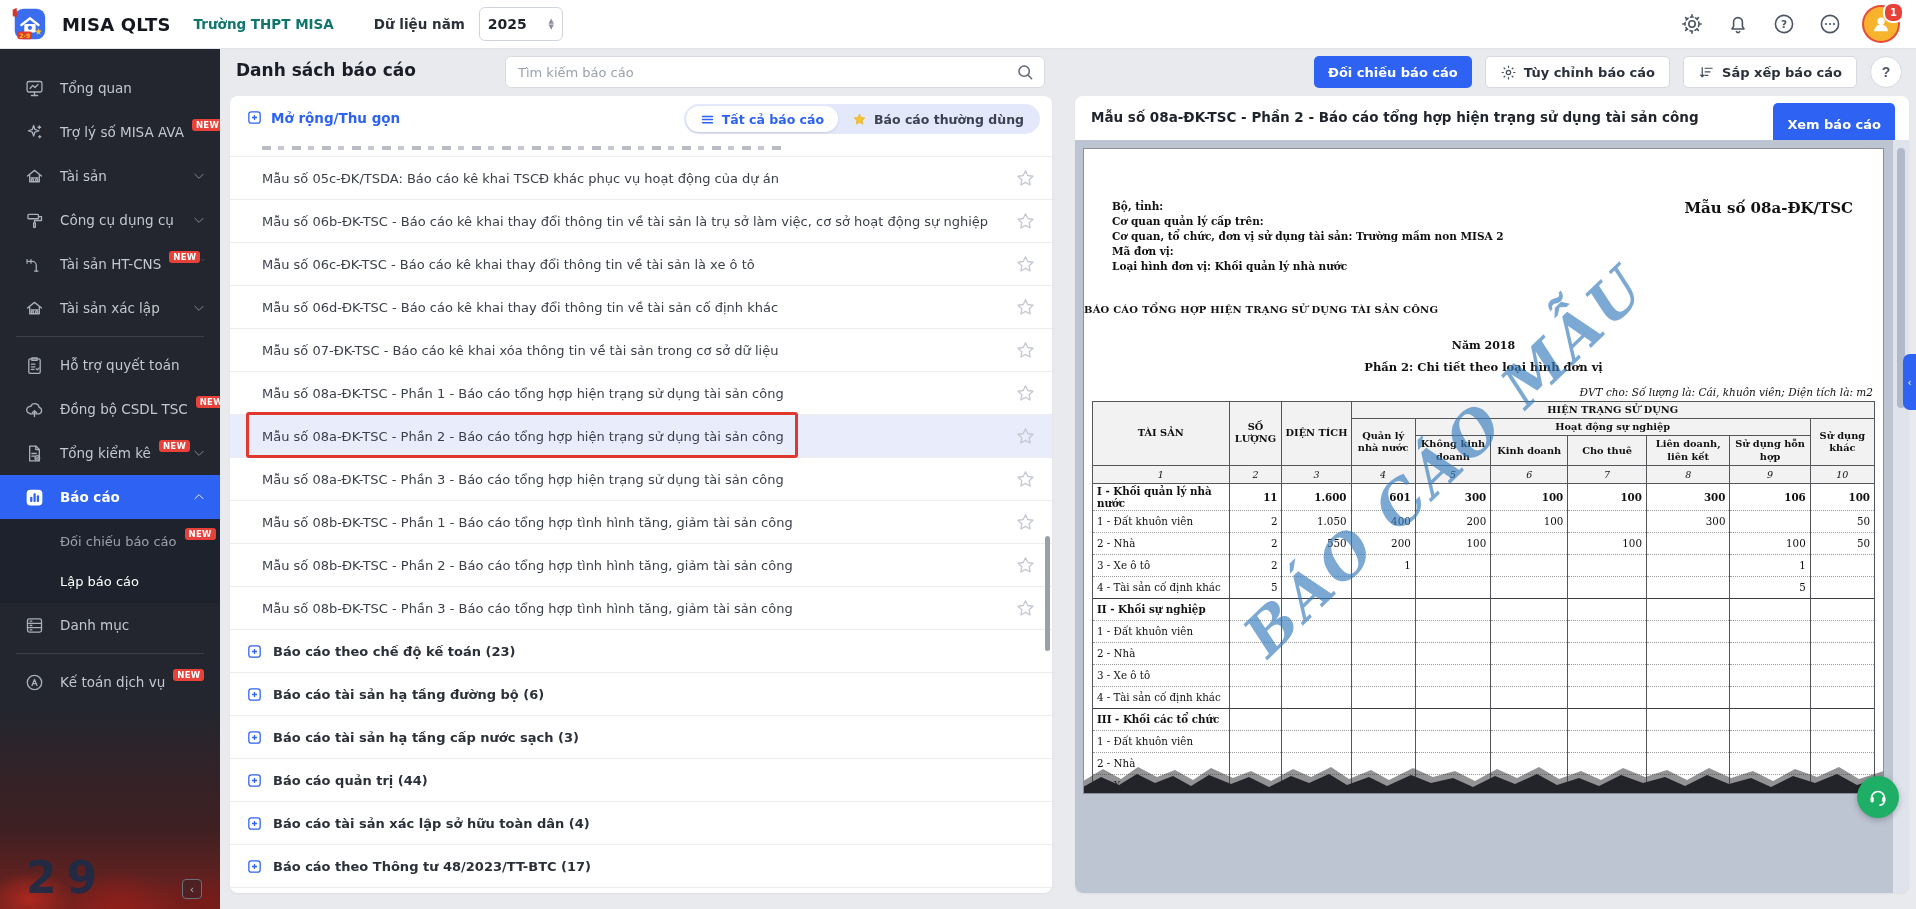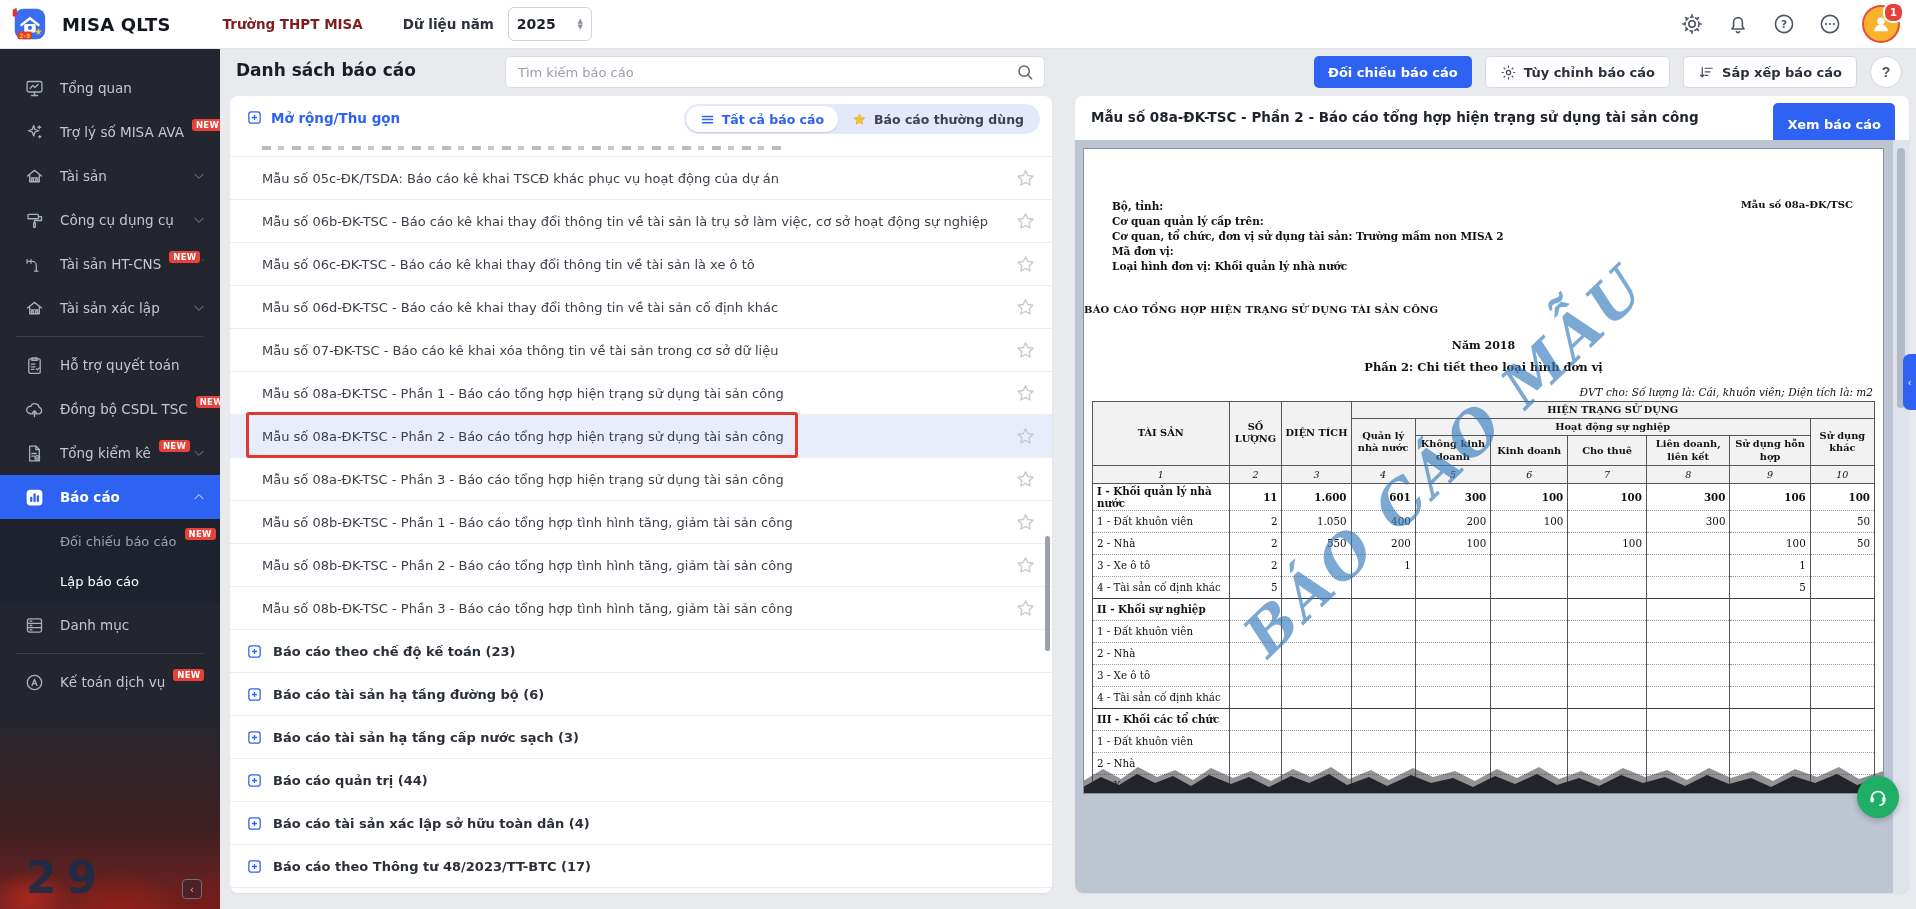--- a/index.html
+++ b/index.html
@@ -4,21 +4,21 @@
 <style>
   html,body{margin:0;padding:0;background:#d9dbe0;}
   #app{position:relative;width:1916px;height:909px;overflow:hidden;background:#e9eaee;
        font-family:"DejaVu Sans","Liberation Sans",sans-serif;-webkit-font-smoothing:antialiased;}
   svg{display:block}
   
   #topbar{position:absolute;left:0;top:0;width:1916px;height:48px;background:#ffffff;
           border-bottom:1px solid #e3e4e8;display:flex;align-items:center;z-index:30;}
   .logo{width:38px;height:38px;margin-left:10px;position:relative;flex:0 0 auto;}
   .app-name{font-size:18px;font-weight:bold;color:#14171f;margin-left:14px;letter-spacing:.2px;}
-  .org-name{font-size:13.5px;font-weight:600;color:#7f1d1d;margin-left:52px;}
+  .org-name{font-size:13.5px;font-weight:600;color:#0f766e;margin-left:23px;}
   .year-label{font-size:13.5px;font-weight:600;color:#2b303a;margin-left:40px;}
   .year-box{margin-left:14px;width:66px;height:32px;border:1px solid #cfd3da;border-radius:6px;
             display:flex;align-items:center;justify-content:space-between;padding:0 8px;background:#fff;}
   .year-val{font-size:14px;font-weight:600;color:#1d2129;}
   .spin{display:flex;flex-direction:column;line-height:6px;font-size:7px;color:#8a909b;}
   .tb-right{margin-left:auto;display:flex;align-items:center;gap:22px;padding-right:18px;}
   .tb-ic{width:24px;height:24px;color:#4c5562;cursor:pointer;}
   .avatar{position:relative;width:34px;height:34px;border-radius:50%;background:#f6b32b;
           display:flex;align-items:center;justify-content:center;box-shadow:0 0 0 2px #e84a3c;}
   .avatar .badge{position:absolute;top:-5px;right:-6px;background:#e8413a;color:#fff;font-size:10px;
@@ -103,21 +103,21 @@
   .dp-title{position:absolute;left:16px;top:13px;font-size:13.5px;font-weight:bold;color:#1f232b;
       width:630px;white-space:nowrap;overflow:hidden;text-overflow:ellipsis;}
   .dp-view-btn{position:absolute;right:14px;top:7px;height:42px;}
   .doc-area{position:absolute;left:0;top:44px;right:0;bottom:0;background:#bdc4d2;}
   .doc-scroll-track{position:absolute;right:0;top:0;width:16px;bottom:0;background:#dfe3ec;}
   .doc-scroll-thumb{position:absolute;right:4px;top:8px;width:8px;height:260px;border-radius:4px;background:#b2bac9;}
   .doc{position:absolute;left:8px;top:8px;width:801px;height:646px;background:#fff;border:1px solid #8b8f99;
       box-sizing:border-box;overflow:hidden;font-family:"DejaVu Serif","Liberation Serif",serif;color:#101010;}
   .doc-head{position:relative;padding:50px 28px 0 28px;}
   .doc-line{font-size:10.5px;font-weight:bold;line-height:15px;}
-  .doc-code{position:absolute;right:30px;top:50px;font-size:10px;font-weight:bold;}
+  .doc-code{position:absolute;right:30px;top:50px;font-size:15px;font-weight:bold;}
   .doc-title{text-align:left;font-size:10px;font-weight:bold;margin-top:30px;letter-spacing:.2px;}
   .doc-year{text-align:center;font-size:11px;font-weight:bold;margin-top:24px;}
   .doc-part{text-align:center;font-size:11.5px;font-weight:bold;margin-top:8px;}
   .doc-unit{font-size:10.5px;font-style:italic;text-align:right;margin:12px 10px 3px 0;}
   .doc-table-wrap{padding:0 8px;position:relative;}
   table.rpt{width:100%;border-collapse:collapse;table-layout:fixed;border:1.5px solid #3c3d42;}
   table.rpt th{border:1px solid #55565a;background:#f2f2f2;font-size:9.8px;font-weight:bold;
       text-align:center;vertical-align:middle;padding:2px 2px;line-height:1.25;}
   table.rpt td{border-left:1px solid #55565a;border-right:1px solid #55565a;font-size:10.3px;
       padding:1px 4px;height:19px;vertical-align:middle;}

